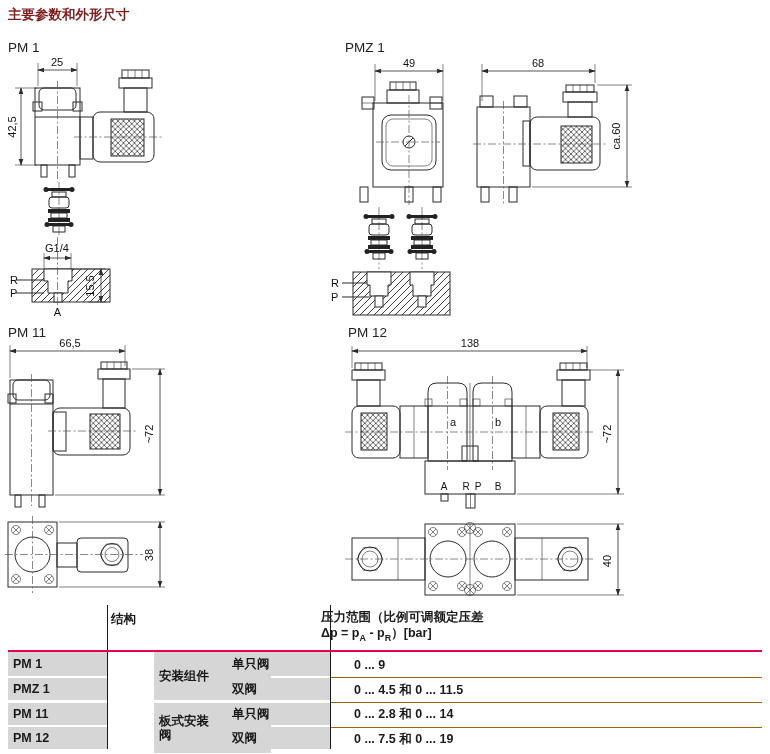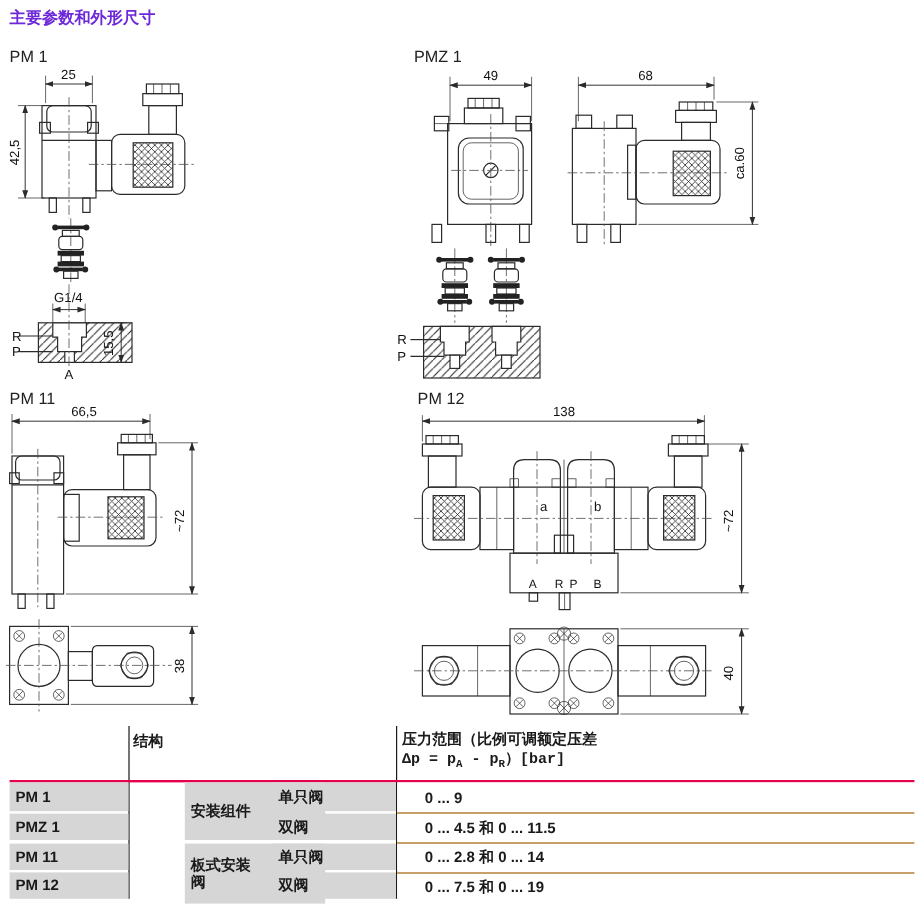--- a/index.html
+++ b/index.html
@@ -1,38 +1,38 @@
 <!DOCTYPE html>
 <html><head>
 <meta charset="utf-8">
 <style>
   html,body{margin:0;padding:0;}
   body{
     width:770px;height:754px;position:relative;background:#fff;overflow:hidden;
     font-family:"Liberation Sans",sans-serif;color:#1a1a1a;
   }
   .abs{position:absolute;}
-  .title{left:8px;top:6px;font-size:13.5px;font-weight:700;color:#6d28d9;}
+  .title{left:8px;top:6px;font-size:13.5px;font-weight:700;color:#7f1d1d;}
   .plabel{font-size:13.5px;color:#222;}
   svg.draw{position:absolute;overflow:visible;}
   svg text{font-family:"Liberation Sans",sans-serif;font-size:11px;fill:#111;}
   svg text.s{font-size:10px;}
   .ln{fill:none;stroke:#2b2b2b;stroke-width:1;}
   .lnw{fill:#fff;stroke:#2b2b2b;stroke-width:1;}
   .thin{fill:none;stroke:#2b2b2b;stroke-width:0.6;}
   .cl{fill:none;stroke:#555;stroke-width:0.7;stroke-dasharray:8 2.5 2 2.5;}
   .dim{fill:none;stroke:#2b2b2b;stroke-width:0.8;}
   .dk{fill:#222;stroke:none;}
   .xh{fill:url(#xh);stroke:#2b2b2b;stroke-width:1;}
   .hh{fill:url(#hh);stroke:#2b2b2b;stroke-width:1;}
   
   .tbl{position:absolute;left:8px;top:605px;width:754px;height:149px;font-size:12.5px;font-weight:700;}
   .vline{position:absolute;top:0;height:144px;width:1px;background:#1a1a1a;}
   .redline{position:absolute;left:0;top:45px;width:754px;height:2px;background:#e4004f;}
-  .hdr{position:absolute;font-weight:700;line-height:1.28;font-family:Liberation Mono, monospace;}
+  .hdr{position:absolute;font-weight:700;line-height:1.28;}
   .hdr sub{font-size:9px;}
   .cell{position:absolute;background:#d6d6d6;display:flex;align-items:center;padding-left:5px;box-sizing:border-box;}
   .gcell{position:absolute;background:#d6d6d6;display:flex;flex-direction:column;justify-content:center;padding-left:5px;box-sizing:border-box;line-height:1.15;margin-left:46px;}
   .wcell{position:absolute;background:#fff;display:flex;align-items:center;padding-left:23px;box-sizing:border-box;}
   .bt{border-top:1px solid #a16207;}
 </style>
 </head>
 <body>
 
 <svg width="0" height="0" style="position:absolute" aria-hidden="true">
@@ -376,21 +376,21 @@
     <line class="dim" x1="278" y1="186" x2="278" y2="257" marker-start="url(#arr)" marker-end="url(#arr)"></line>
     <text transform="rotate(-90 271 223)" x="271" y="223" text-anchor="middle">40</text>
   </g>
 </svg>
 
 <div class="tbl">
   <div class="vline" style="left:99px"></div>
   <div class="vline" style="left:322px"></div>
 
   <div class="hdr" style="left:103px;top:6px">结构</div>
-  <div class="hdr" style="left:327px;top:4px;width:420px">
+  <div class="hdr" style="left:313px;top:4px;width:420px">
     <span>压力范围（比例可调额定压差</span><br>
     <span><span>Δp = p</span><sub>A</sub><span> - p</span><sub>R</sub><span>）[bar]</span></span>
   </div>
 
   <div class="redline"></div>
 
   <div class="cell" style="left:0;top:47px;width:99px;height:24px">
       <span>PM 1</span>
     </div>
   <div class="cell" style="left:0;top:73px;width:99px;height:22px">

